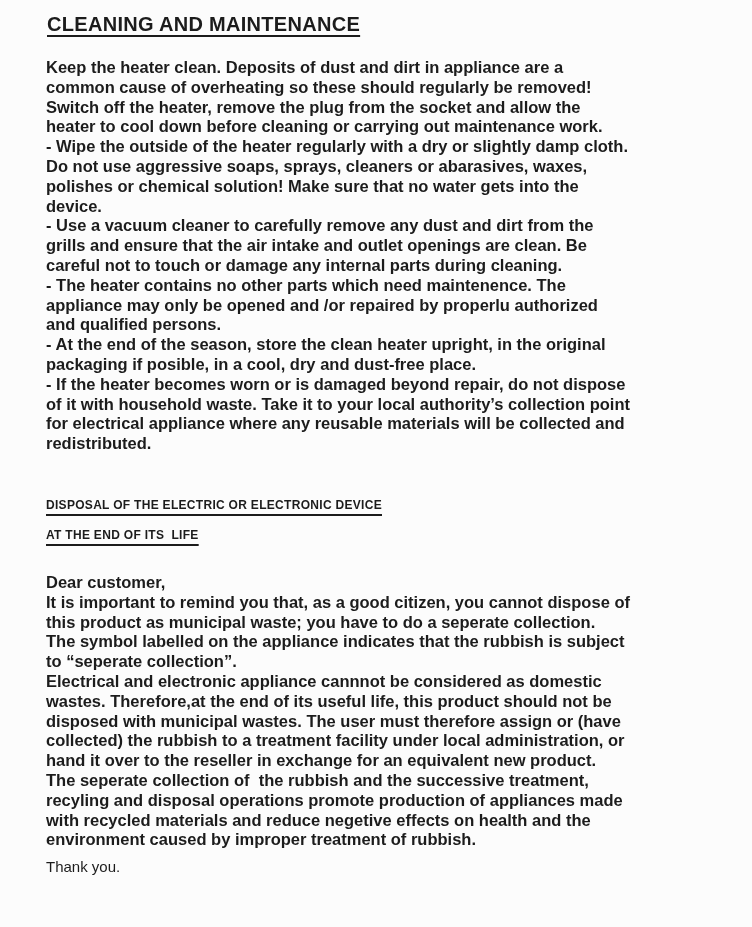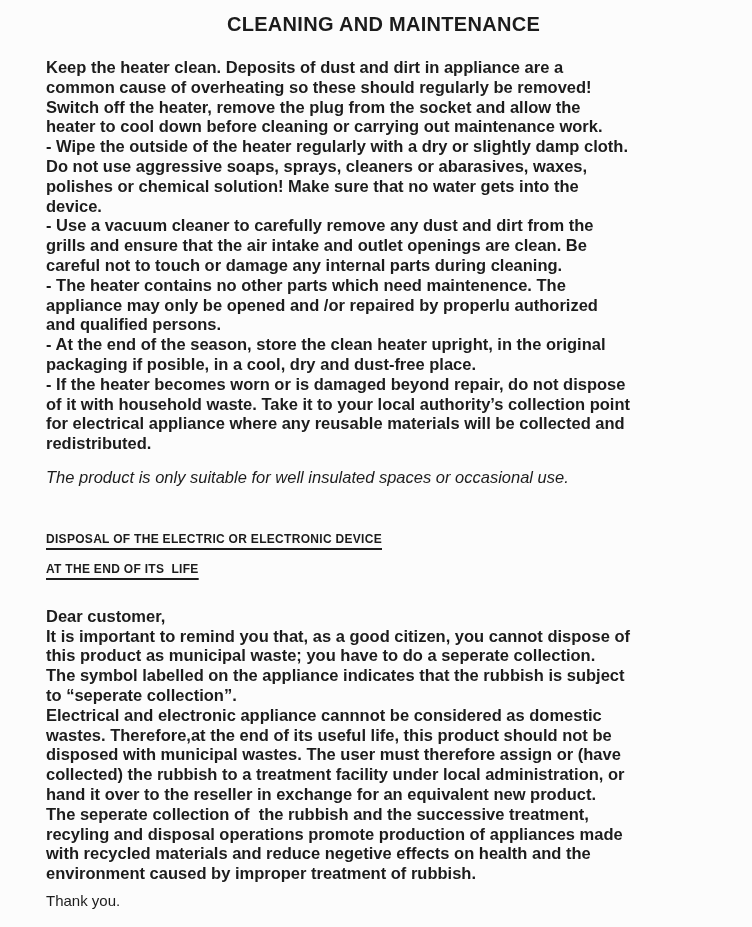--- a/index.html
+++ b/index.html
@@ -11,26 +11,26 @@
     background: #fcfcfc;
     color: #1c1c1c;
     font-family: "Liberation Sans", sans-serif;
     padding: 13px 38px 0 46px;
     overflow: hidden;
   }
   .h1-title {
     font-size: 20px;
     line-height: 22px;
     font-weight: bold;
-    margin: 0 0 0 7px;
+    margin: 0 0 0 1px;
     letter-spacing: 0.3px;
+    text-decoration: underline;
     text-decoration-thickness: 2px;
     text-underline-offset: 4px;
     white-space: pre-wrap;
-    text-align: center;
   }
   .body-text {
     font-size: 16.5px;
     line-height: 19.8px;
     margin: 23px 0 0 0;
     white-space: pre-wrap;
     font-weight: bold;
   }
   .note-text {
     font-size: 16.5px;
@@ -79,21 +79,20 @@
 - The heater contains no other parts which need maintenence. The
 appliance may only be opened and /or repaired by properlu authorized
 and qualified persons.
 - At the end of the season, store the clean heater upright, in the original
 packaging if posible, in a cool, dry and dust-free place.
 - If the heater becomes worn or is damaged beyond repair, do not dispose
 of it with household waste. Take it to your local authority’s collection point
 for electrical appliance where any reusable materials will be collected and
 redistributed.</p>
 
-  <p class="note-text">The product is only suitable for well insulated spaces or occasional use.</p>
 
   <h2 class="h2-title">DISPOSAL OF THE ELECTRIC OR ELECTRONIC DEVICE
 AT THE END OF ITS  LIFE</h2>
 
   <p class="body-text second">Dear customer,
 It is important to remind you that, as a good citizen, you cannot dispose of
 this product as municipal waste; you have to do a seperate collection.
 The symbol labelled on the appliance indicates that the rubbish is subject
 to “seperate collection”.
 Electrical and electronic appliance cannnot be considered as domestic

